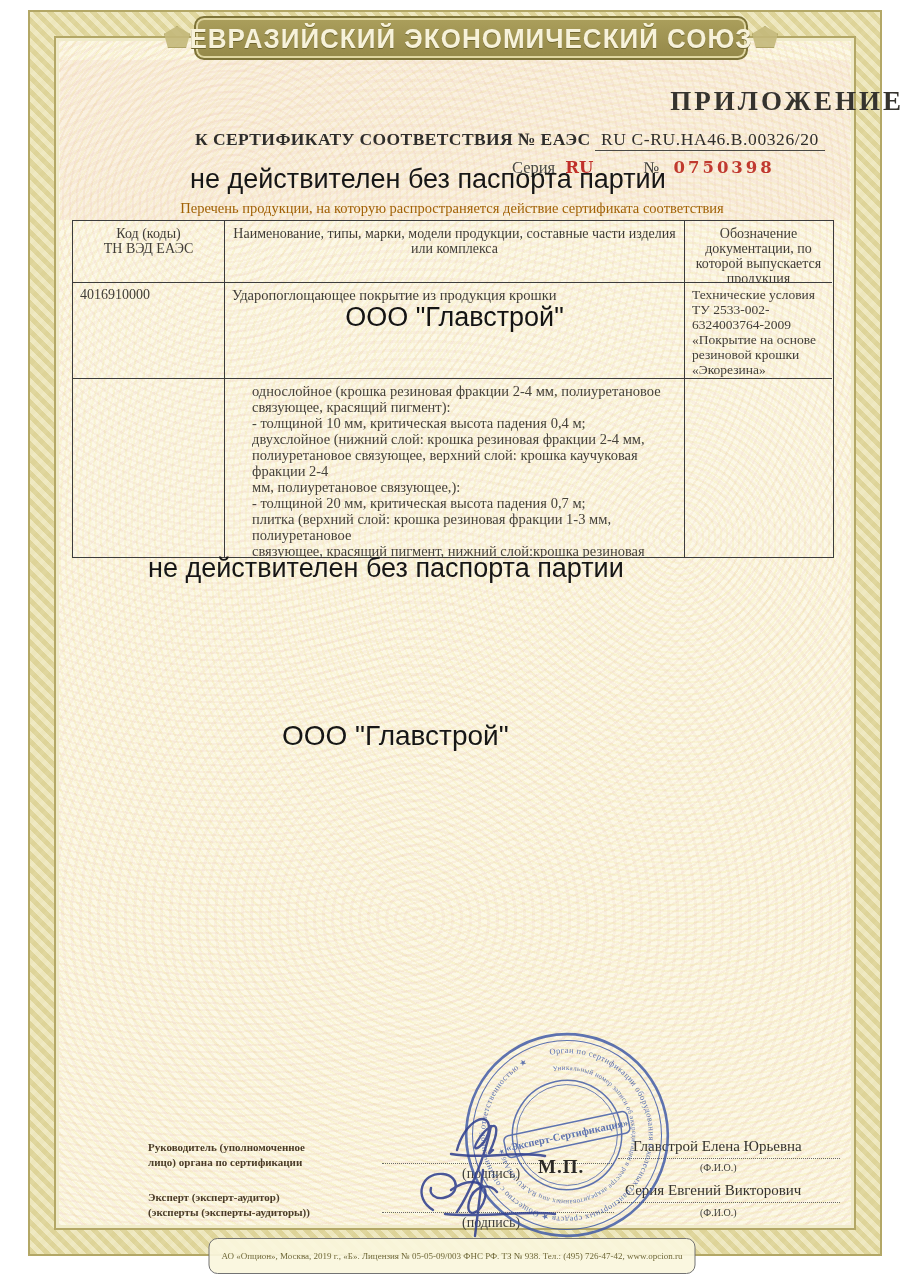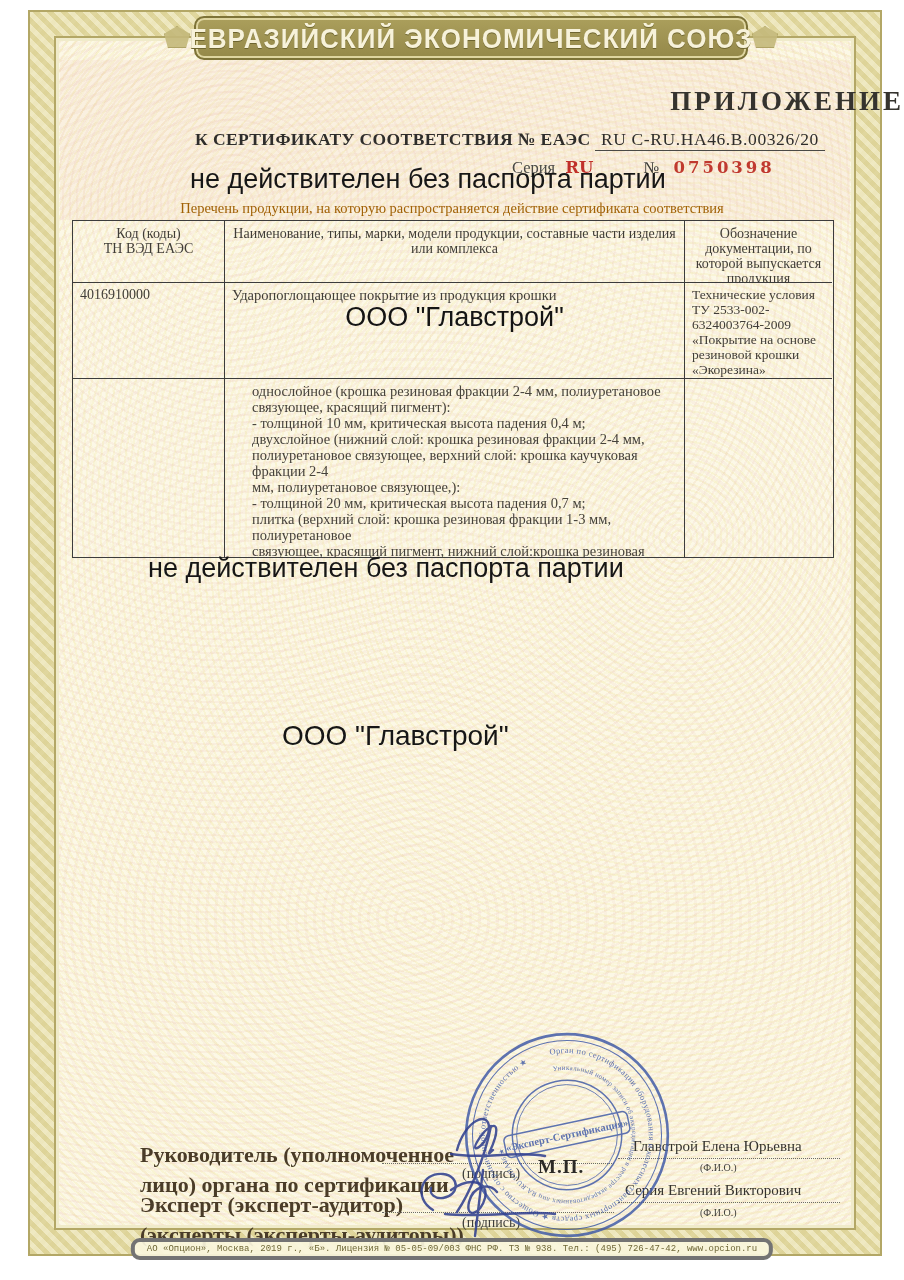--- a/index.html
+++ b/index.html
@@ -53,42 +53,42 @@
   .cell{box-sizing:border-box;border-right:1px solid #3c3c3c;border-bottom:1px solid #3c3c3c;padding:4px 7px;font-size:14px;color:#403d37;line-height:15px;overflow:hidden;}
   .cell.last-col{border-right:none;} .cell.last-row{border-bottom:none;}
   .cell.hdr{text-align:center;white-space:pre-line;padding-top:5px;}
   .prelines{white-space:pre-line;}
   .name-cell{position:relative;font-size:14.5px;line-height:16px;}
   .co-overlay{position:absolute;left:0;top:26px;width:100%;text-align:center;font-family:"Liberation Sans",sans-serif;font-size:27px;color:#141414;}
   .desc-cell{font-size:14.5px;line-height:16px;color:#46423b;margin-left:20px;}
   .docs-cell{font-size:13.5px;line-height:15px;}
 
   
-  .sig-label{position:absolute;left:140px;font-size:22px;font-weight:bold;color:#4a3c28;line-height:1.35;white-space:pre-line;}
+  .sig-label{position:absolute;left:148px;font-size:11px;font-weight:bold;color:#4a3c28;line-height:1.35;white-space:pre-line;}
   .sig-label.head{top:1140px;} .sig-label.expert{top:1190px;}
   .sig-line{position:absolute;border-bottom:1.2px dotted #6d6d68;}
   .sig-line.s1{left:382px;top:1147px;width:232px;height:16px;}
   .sig-line.s2{left:382px;top:1196px;width:232px;height:16px;}
   .sig-caption{position:absolute;font-size:14px;color:#3f3f3b;}
   .cap-s1{left:462px;top:1166px;} .cap-s2{left:462px;top:1215px;}
   .fio-line{position:absolute;border-bottom:1.2px dotted #6d6d68;}
   .fio-line.f1{left:618px;top:1142px;width:222px;height:16px;}
   .fio-line.f2{left:618px;top:1186px;width:222px;height:16px;}
   .fio-caption{position:absolute;font-size:10px;color:#3f3f3b;}
   .cap-f1{left:700px;top:1162px;} .cap-f2{left:700px;top:1207px;}
   .sig-name{position:absolute;font-size:15px;color:#34322d;white-space:nowrap;}
   .name1{left:633px;top:1138px;} .name2{left:625px;top:1182px;}
   .mp{position:absolute;left:538px;top:1156px;font-size:19px;font-weight:bold;color:#2b2926;letter-spacing:1px;z-index:6;}
 
   .stamp-wrap{position:absolute;left:462px;top:1030px;width:210px;height:210px;transform:rotate(-12deg);opacity:.82;z-index:5;}
   .sig-svg{position:absolute;left:395px;top:1098px;width:230px;height:140px;z-index:7;}
 
   
-  .footer-pill{position:absolute;left:452px;top:1238px;transform:translateX(-50%);padding:2px 12px;background:rgba(250,246,221,.92);
-    border:4px solid #737373;border-radius:9px;font-family:Liberation Mono, monospace;font-size:9px;color:#6f6837;white-space:nowrap;}
+  .footer-pill{position:absolute;left:452px;top:1238px;transform:translateX(-50%);padding:12px 12px;background:rgba(250,246,221,.92);
+    border:1px solid #737373;border-radius:9px;font-family:Liberation Serif, serif;font-size:9px;color:#6f6837;white-space:nowrap;}
 </style>
 </head>
 <body>
 
 <div class="page">
 
   <div class="frame">
     <div class="inner"></div>
   </div>
   <div class="pink-wash"></div>

